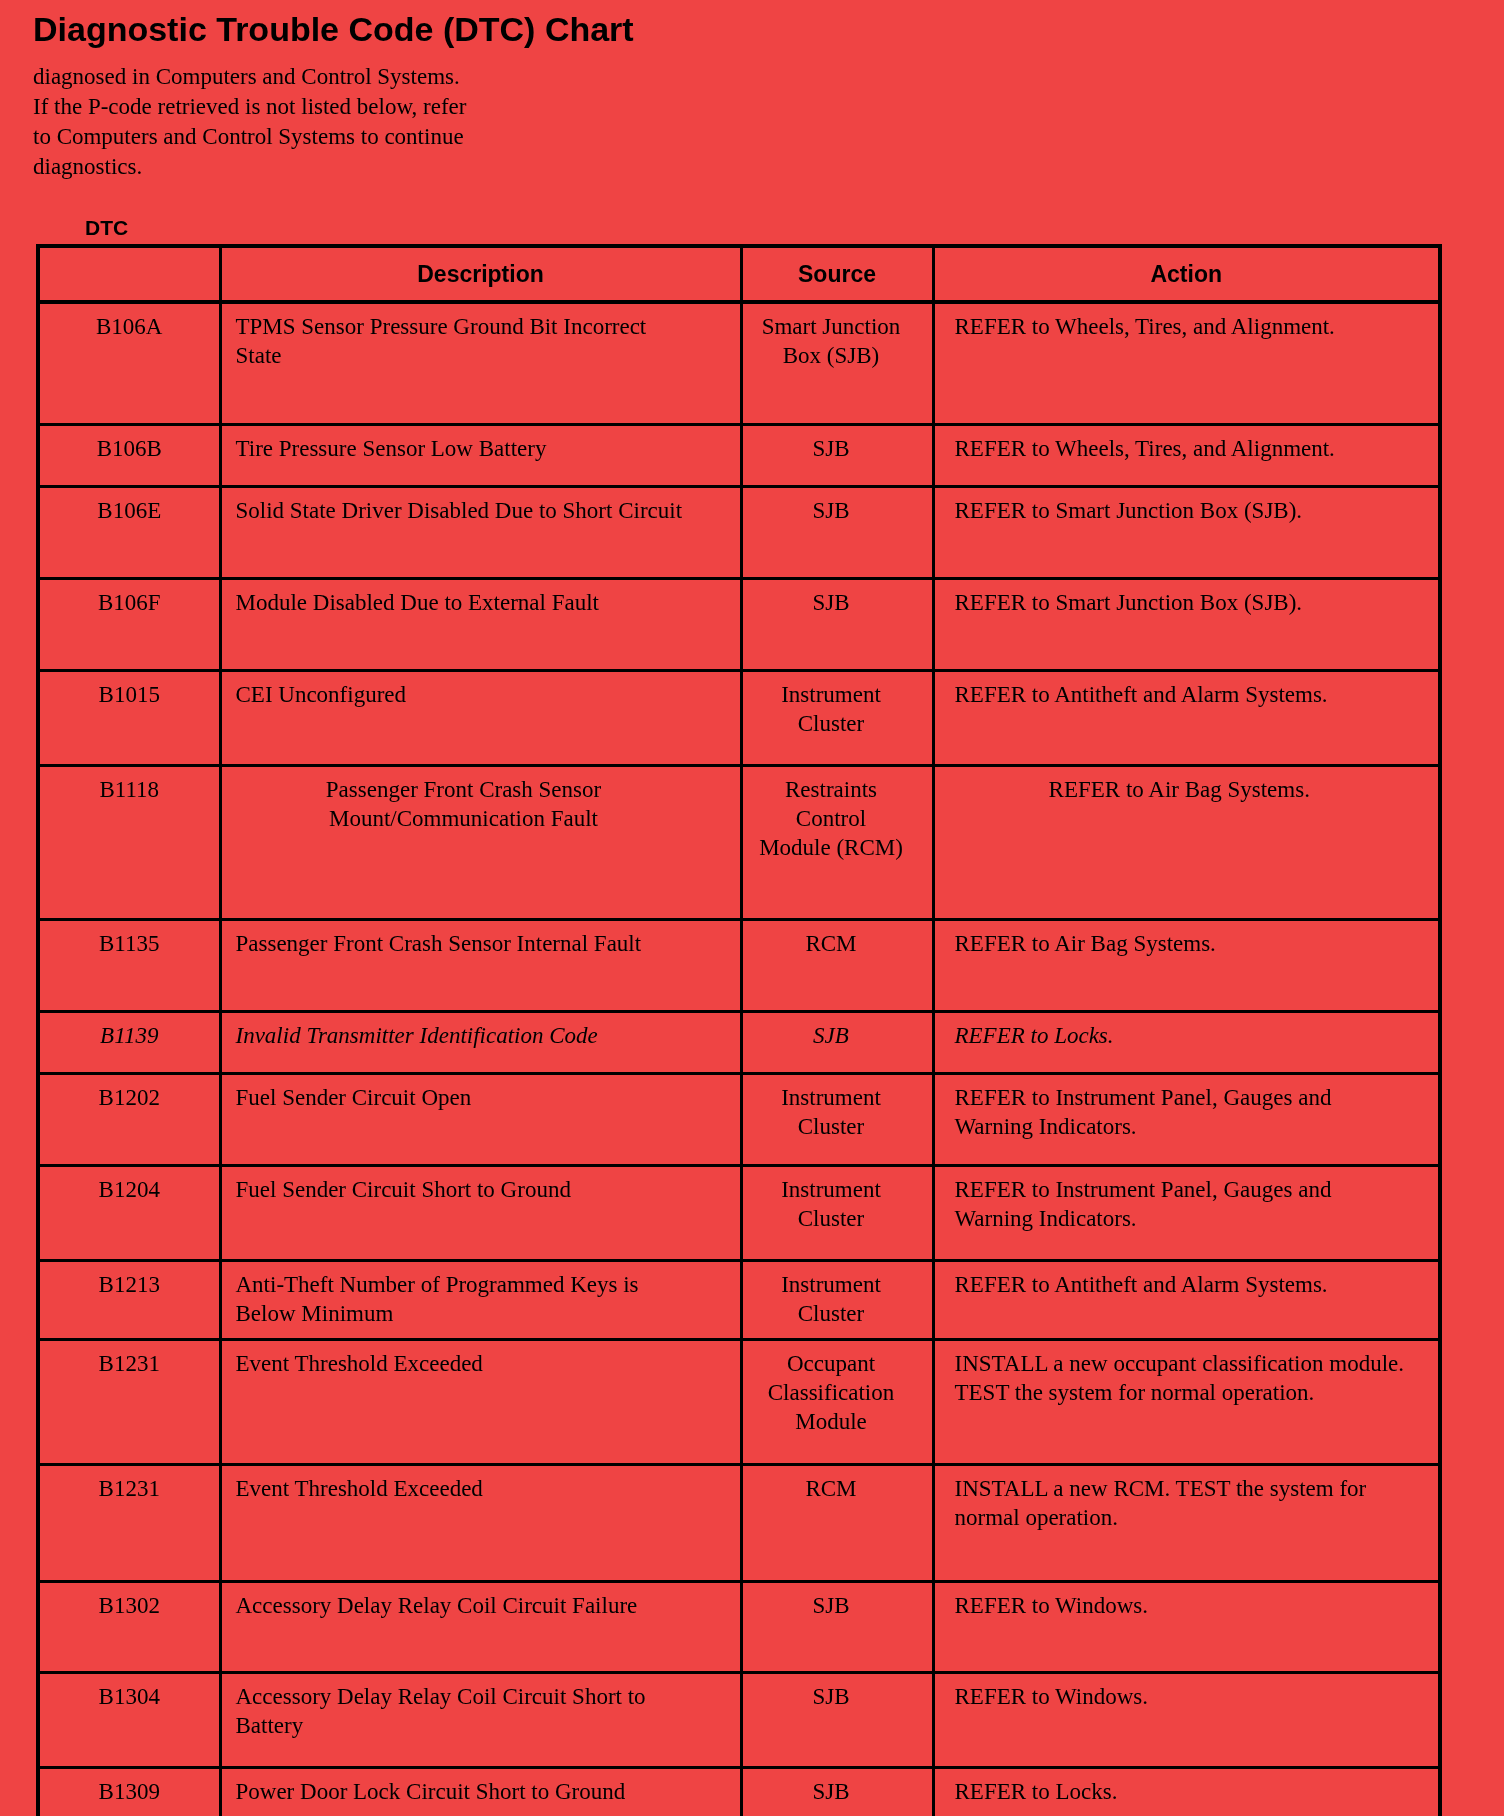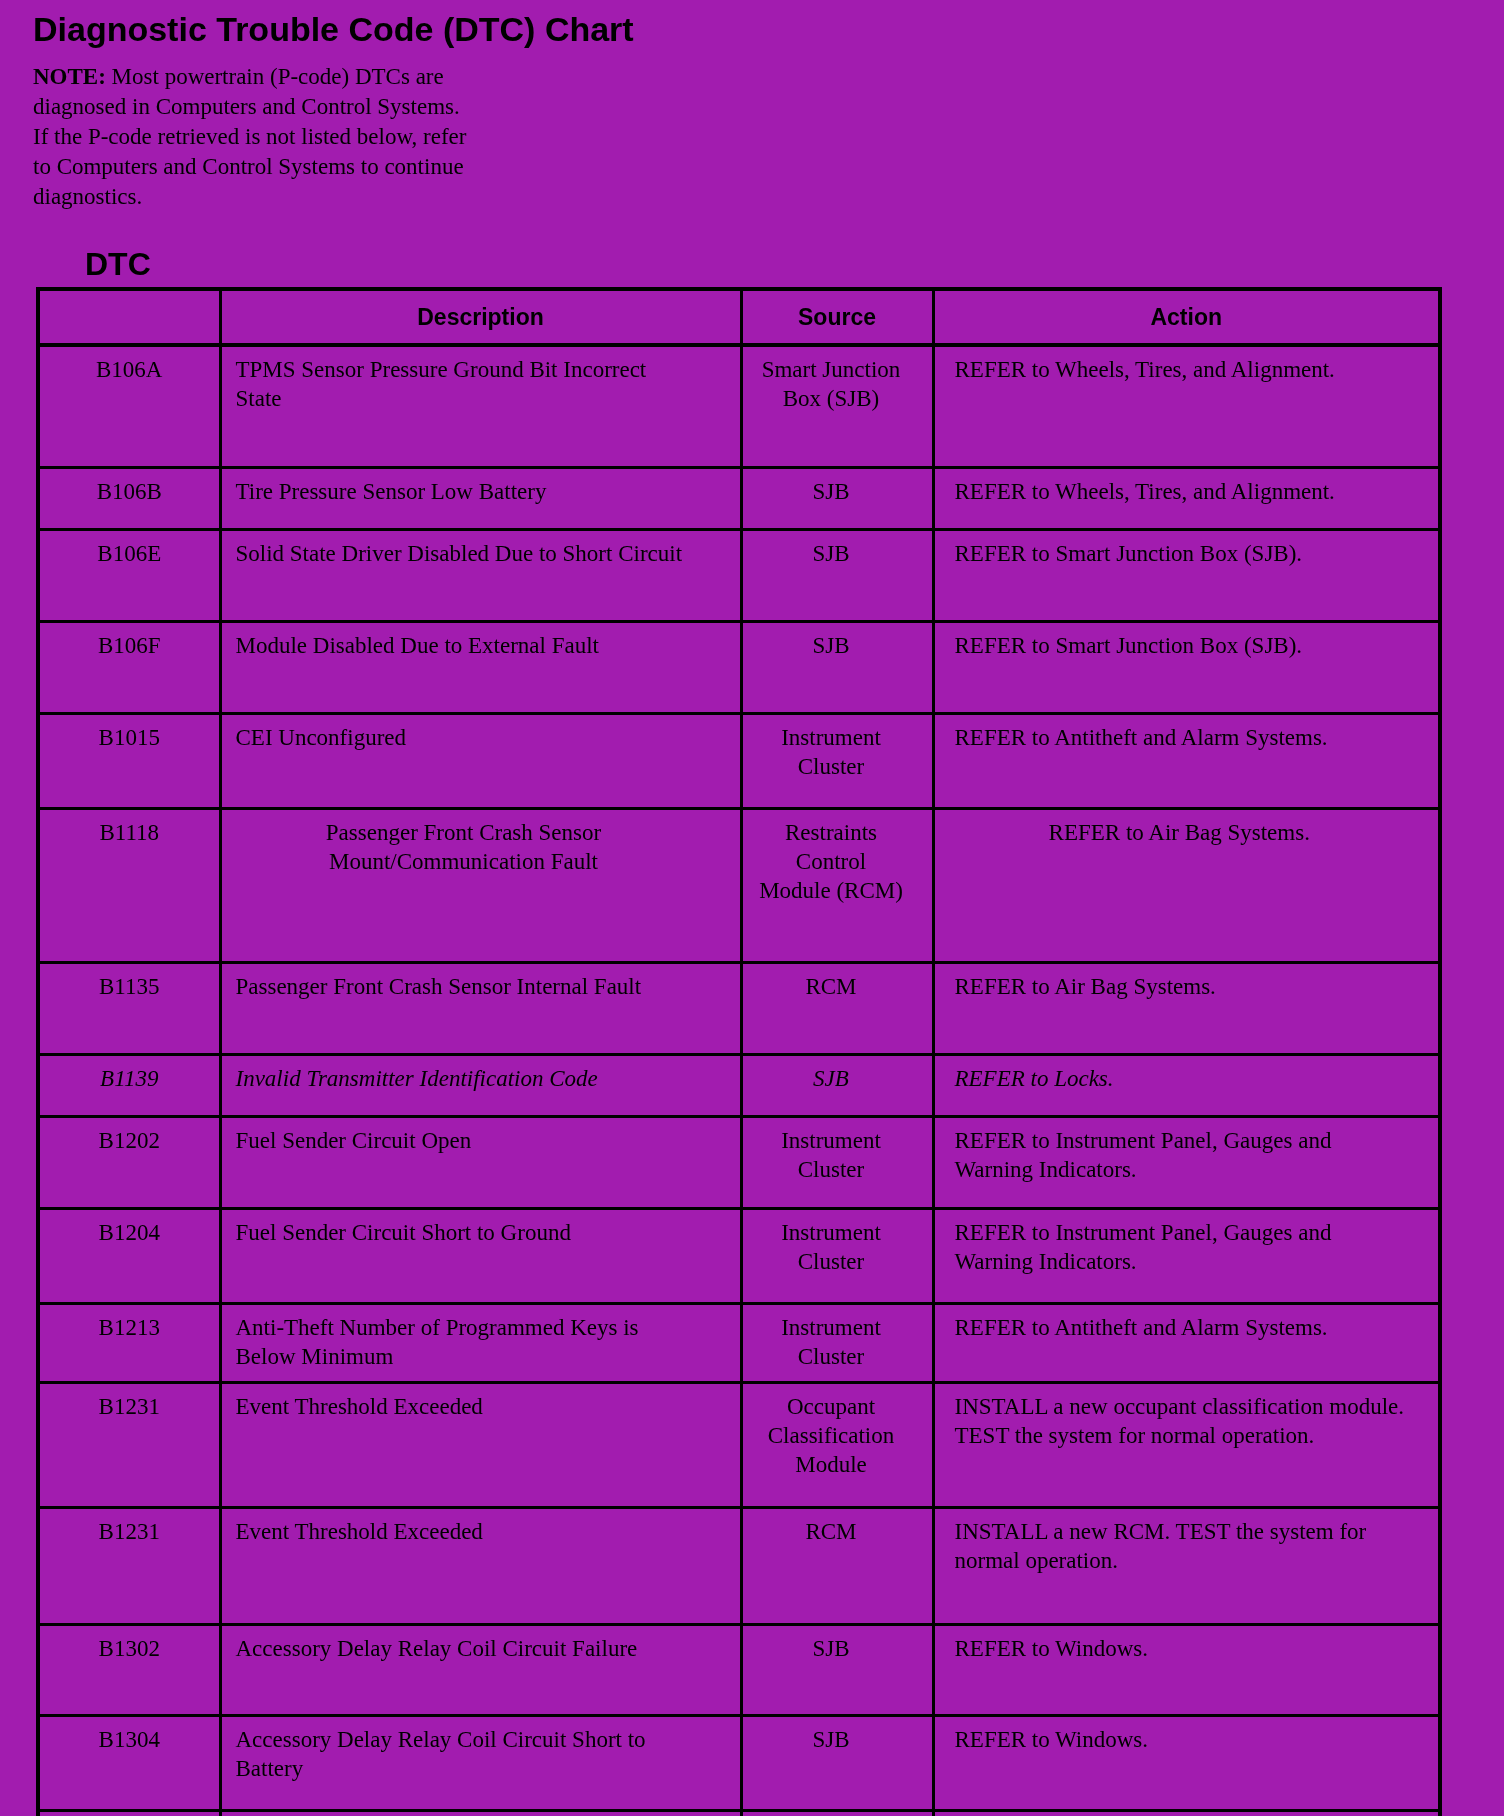--- a/index.html
+++ b/index.html
@@ -1,20 +1,20 @@
 <!DOCTYPE html>
 <html><head>
 <meta charset="utf-8">
 <style>
   html, body { margin: 0; padding: 0; background: #ffffff; }
   .page {
     position: relative;
     width: 1504px;
     height: 1816px;
-    background: #a21caf;
+    background: #ef4444;
     color: #000000;
     overflow: hidden;
     font-family: "Liberation Serif", serif;
   }
   .title {
     margin: 10px 0 14px 33px;
     font-family: "Liberation Sans", sans-serif;
     font-weight: bold;
     font-size: 34px;
     line-height: 38px;
@@ -24,21 +24,21 @@
     margin-left: 33px;
     width: 600px;
     font-size: 23px;
     line-height: 30px;
   }
   .note-label { font-weight: bold; }
   .dtc-label {
     margin: 34px 0 4px 85px;
     font-family: "Liberation Sans", sans-serif;
     font-weight: bold;
-    font-size: 32px;
+    font-size: 21px;
   }
   table.dtc-table {
     margin-left: 36px;
     width: 1402px;
     border-collapse: collapse;
     table-layout: fixed;
     border: 4px solid #000;
   }
   col.c1 { width: 182px; }
   col.c2 { width: 521px; }
@@ -83,21 +83,20 @@
   tbody tr:nth-child(17) td { height: 158px; }
 </style>
 </head>
 <body>
 
 <div class="page">
 
   <h1 class="title">Diagnostic Trouble Code (DTC) Chart</h1>
 
   <div class="note">
-    <div class="note-line"><span class="note-label">NOTE:</span> <span>Most powertrain (P-code) DTCs are</span></div>
     <div class="note-line">diagnosed in Computers and Control Systems.</div>
     <div class="note-line">If the P-code retrieved is not listed below, refer</div>
     <div class="note-line">to Computers and Control Systems to continue</div>
     <div class="note-line">diagnostics.</div>
   </div>
 
   <div class="dtc-label">DTC</div>
 
   <table class="dtc-table">
     <colgroup>

